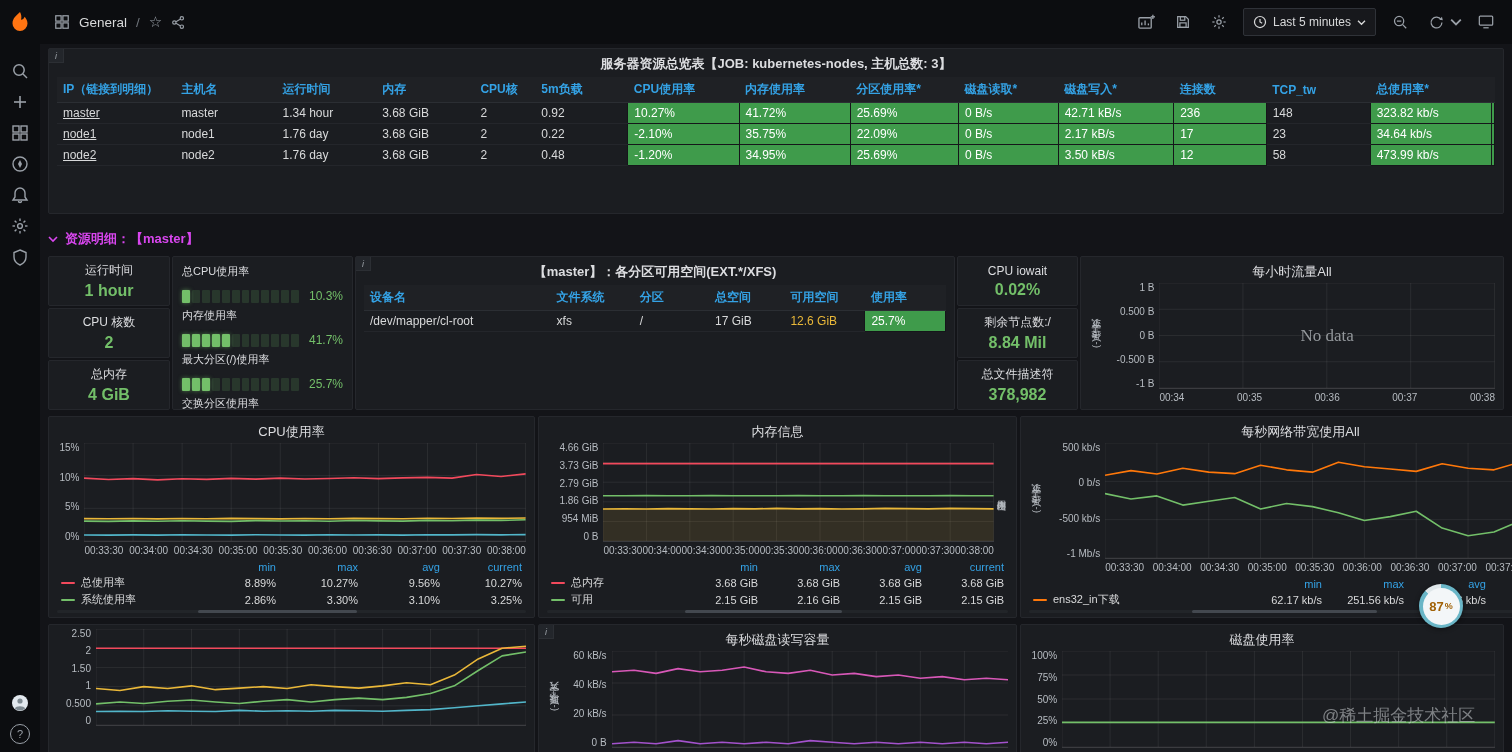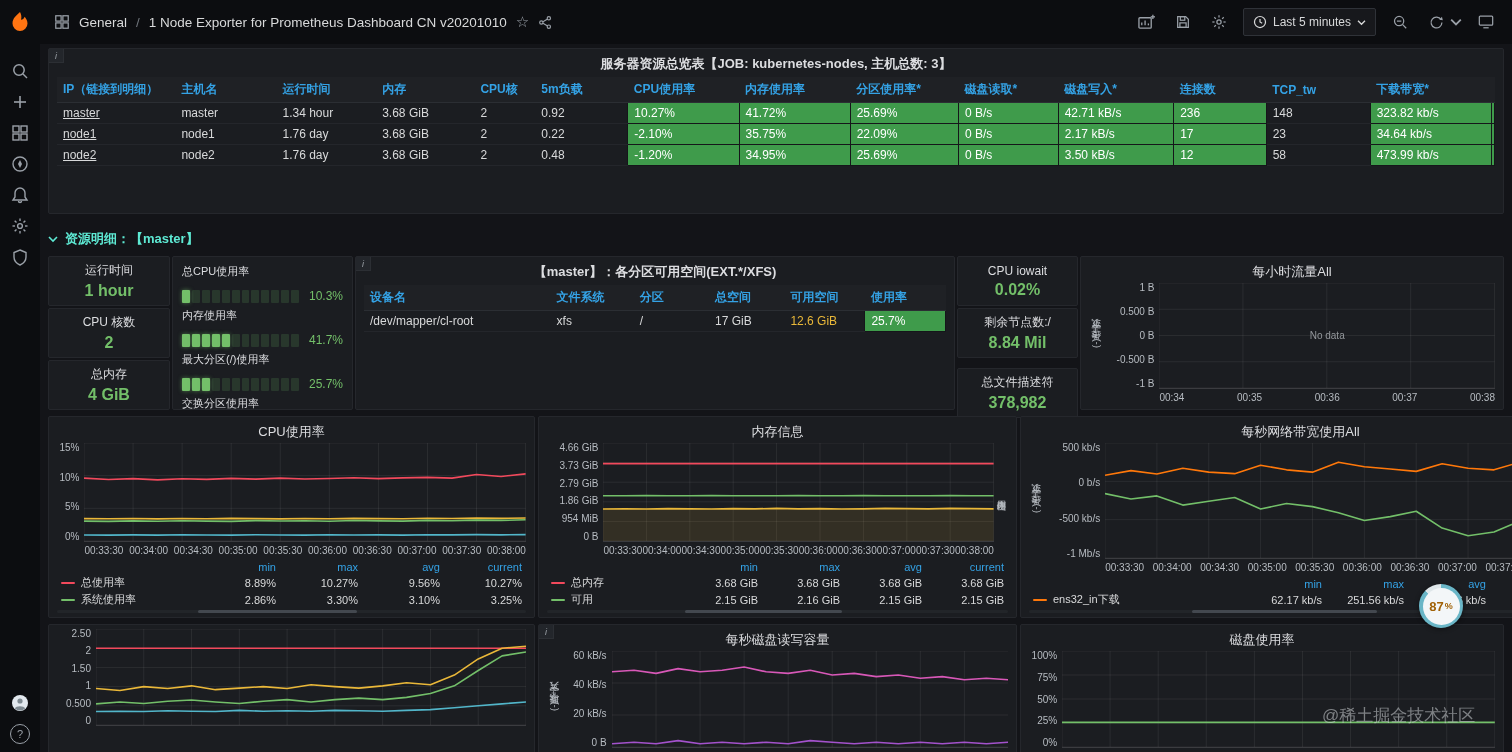--- a/index.html
+++ b/index.html
@@ -29,31 +29,31 @@
   
   .panel{position:absolute;background:#1b1d21;border:1px solid #25272c;border-radius:2px;box-sizing:border-box;}
   .info-corner{position:absolute;top:0;left:0;width:14px;height:13px;background:#23262b;color:#9aa0a6;font-size:9px;
                font-style:italic;display:flex;align-items:center;justify-content:center;z-index:2;cursor:pointer;
                border-right:1px solid #2c2f34;border-bottom:1px solid #2c2f34;}
   .table-title,.panel-title{text-align:center;font-size:13px;color:#dcdde0;line-height:22px;height:22px;
                white-space:nowrap;overflow:hidden;}
   .table-title{font-weight:700;}
   #p-overview{left:48px;top:48px;width:1456px;height:166px;padding:4px 8px;}
   #section-row{position:absolute;left:48px;top:226px;width:1456px;height:26px;display:flex;align-items:center;gap:7px;
-               font-size:13px;font-weight:600;color:#5eead4;cursor:pointer;}
+               font-size:13px;font-weight:600;color:#d946ef;cursor:pointer;}
   
   .stat{display:flex;flex-direction:column;align-items:center;justify-content:center;gap:3px;}
   .stat-title{font-size:12px;color:#dcdde0;white-space:nowrap;}
   .stat-value{font-size:16px;font-weight:700;color:#73bf69;white-space:nowrap;}
   #p-stat-uptime{left:48px;top:256px;width:122px;height:50px;}
   #p-stat-cores{left:48px;top:308px;width:122px;height:50px;}
   #p-stat-mem{left:48px;top:360px;width:122px;height:50px;}
   #p-stat-iowait{left:957px;top:256px;width:121px;height:50px;}
   #p-stat-nodes{left:957px;top:308px;width:121px;height:50px;}
-  #p-stat-fd{left:957px;top:360px;width:121px;height:50px;margin-top:8px;}
+  #p-stat-fd{left:957px;top:360px;width:121px;height:50px;}
   
   #p-gauges{left:172px;top:256px;width:181px;height:154px;padding:7px 9px;}
   .gauge{margin-bottom:5px;}
   .g-title{font-size:11px;color:#dcdde0;margin-bottom:2px;white-space:nowrap;}
   .g-row{display:flex;align-items:center;gap:6px;margin-top:10px;}
   .g-bar{display:flex;gap:2px;flex:1;}
   .g-cell{height:13px;flex:1;background:rgba(115,191,105,0.16);border-radius:1px;}
   .g-cell.lit{background:#73bf69;box-shadow:0 0 4px rgba(115,191,105,0.55);}
   .g-val{font-size:12px;width:38px;text-align:right;white-space:nowrap;}
   
@@ -90,21 +90,21 @@
   .chart-body.short .plot-row{flex:0 0 97px;}
   .yaxis{display:flex;flex-direction:column;justify-content:space-between;text-align:right;padding-right:5px;
          font-size:10px;color:#b7bcc2;box-sizing:border-box;line-height:10px;}
   .ylab{width:14px;display:flex;align-items:center;justify-content:center;}
   .ylab span{writing-mode:vertical-rl;transform:rotate(180deg);font-size:9.5px;color:#b7bcc2;white-space:nowrap;}
   .ylab.right span{transform:none;}
   .plot{position:relative;flex:1;border-bottom:1px solid rgba(255,255,255,0.14);min-width:0;}
   .plot-svg{position:absolute;top:0;left:0;width:100%;height:100%;}
   .grid{stroke:rgba(255,255,255,0.07);stroke-width:1;}
   .no-data{position:absolute;top:0;left:0;right:0;bottom:0;display:flex;align-items:center;justify-content:center;
-           color:#94989c;font-size:10px;}
+           color:#94989c;font-size:17px;font-family:Liberation Serif, serif;}
   .xaxis-row{display:flex;height:16px;align-items:flex-start;}
   .xlabels{flex:1;display:flex;justify-content:space-between;font-size:10px;color:#b7bcc2;padding-top:3px;}
   .legend{border-collapse:collapse;font-size:11px;margin-top:2px;width:100%;}
   .legend th{font-weight:400;}
   .lval{text-align:right;width:74px;color:#d8d9da;padding:1px 4px;white-space:nowrap;}
   .lval.head{color:#34a2e5;}
   .lname{text-align:left;color:#d8d9da;padding:1px 4px;white-space:nowrap;}
   .swatch{display:inline-block;width:14px;height:2px;margin-right:6px;vertical-align:middle;border-radius:1px;}
   .hscroll{height:3px;position:relative;margin-top:2px;background:#222529;border-radius:2px;cursor:pointer;}
   .hscroll .thumb{position:absolute;left:30%;width:34%;height:3px;background:#43484f;border-radius:2px;}
@@ -177,21 +177,20 @@
 <nav id="navbar">
   <div class="nav-left">
     <svg class="nav-icon" width="16" height="16" viewBox="0 0 18 18" fill="none" stroke="currentColor" stroke-width="1.4">
         <rect x="2" y="2" width="6" height="6"></rect>
         <rect x="10" y="2" width="6" height="6"></rect>
         <rect x="2" y="10" width="6" height="6"></rect>
         <rect x="10" y="10" width="6" height="6"></rect>
       </svg>
     <span class="crumb">General</span>
     <span class="crumb crumb-sep">/</span>
-    <span class="crumb">1 Node Exporter for Prometheus Dashboard CN v20201010</span>
     <span class="nav-icon">☆</span>
     <svg class="nav-icon" width="15" height="15" viewBox="0 0 18 18" fill="none" stroke="currentColor" stroke-width="1.4">
         <circle cx="4" cy="9" r="2"></circle>
         <circle cx="13" cy="4" r="2"></circle>
         <circle cx="13" cy="14" r="2"></circle>
         <line x1="6" y1="8" x2="11" y2="5"></line>
         <line x1="6" y1="10" x2="11" y2="13"></line>
       </svg>
   </div>
   <div class="nav-right">
@@ -275,21 +274,21 @@
             <th>内存</th>
             <th>CPU核</th>
             <th>5m负载</th>
             <th>CPU使用率</th>
             <th>内存使用率</th>
             <th>分区使用率*</th>
             <th>磁盘读取*</th>
             <th>磁盘写入*</th>
             <th>连接数</th>
             <th>TCP_tw</th>
-            <th>下载带宽*</th>
+            <th>总使用率*</th>
             <th>上传带宽*</th>
           </tr>
           <tr>
             <td class="link">master</td>
             <td>master</td>
             <td>1.34 hour</td>
             <td>3.68 GiB</td>
             <td>2</td>
             <td>0.92</td>
             <td class="green">10.27%</td>

